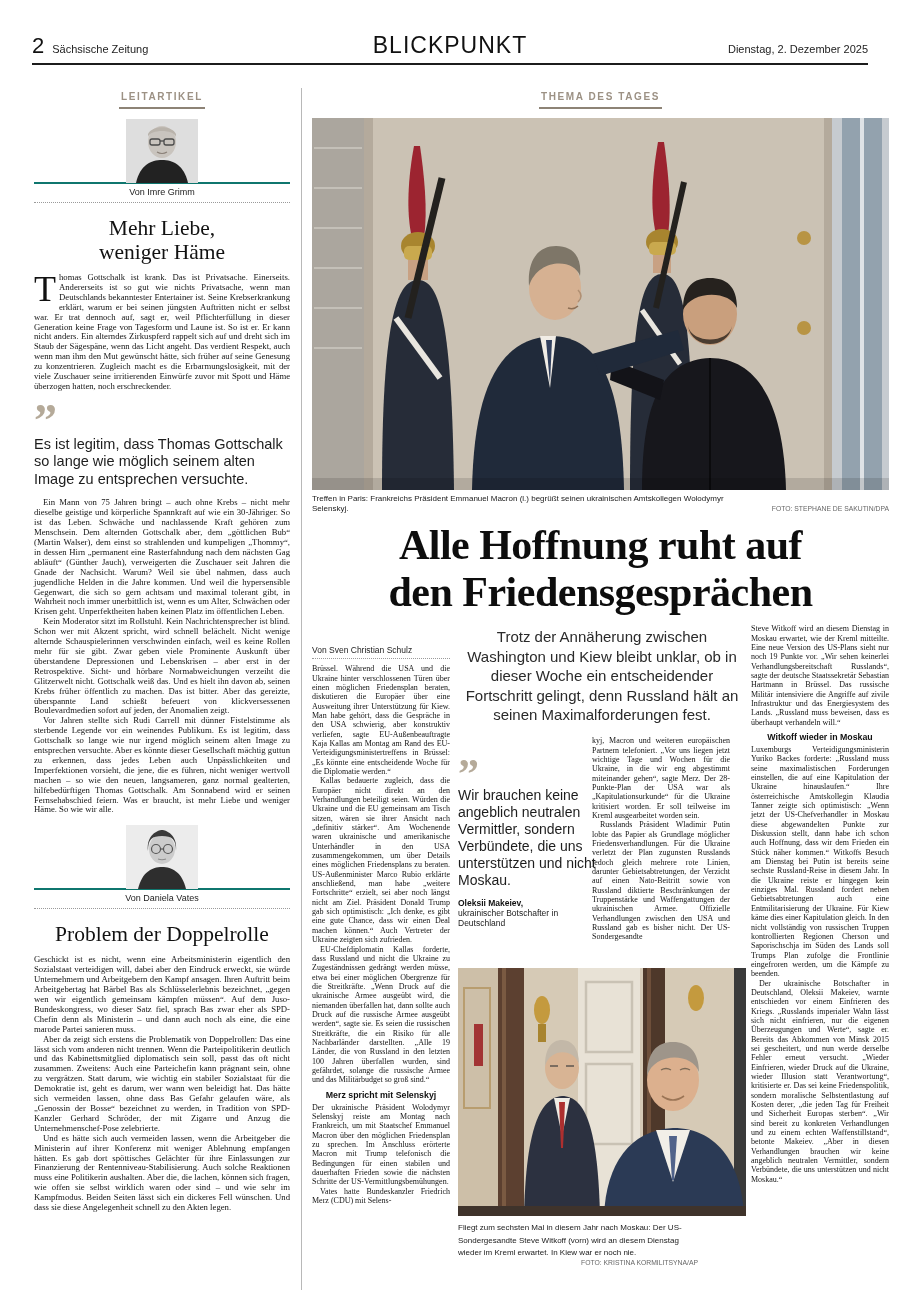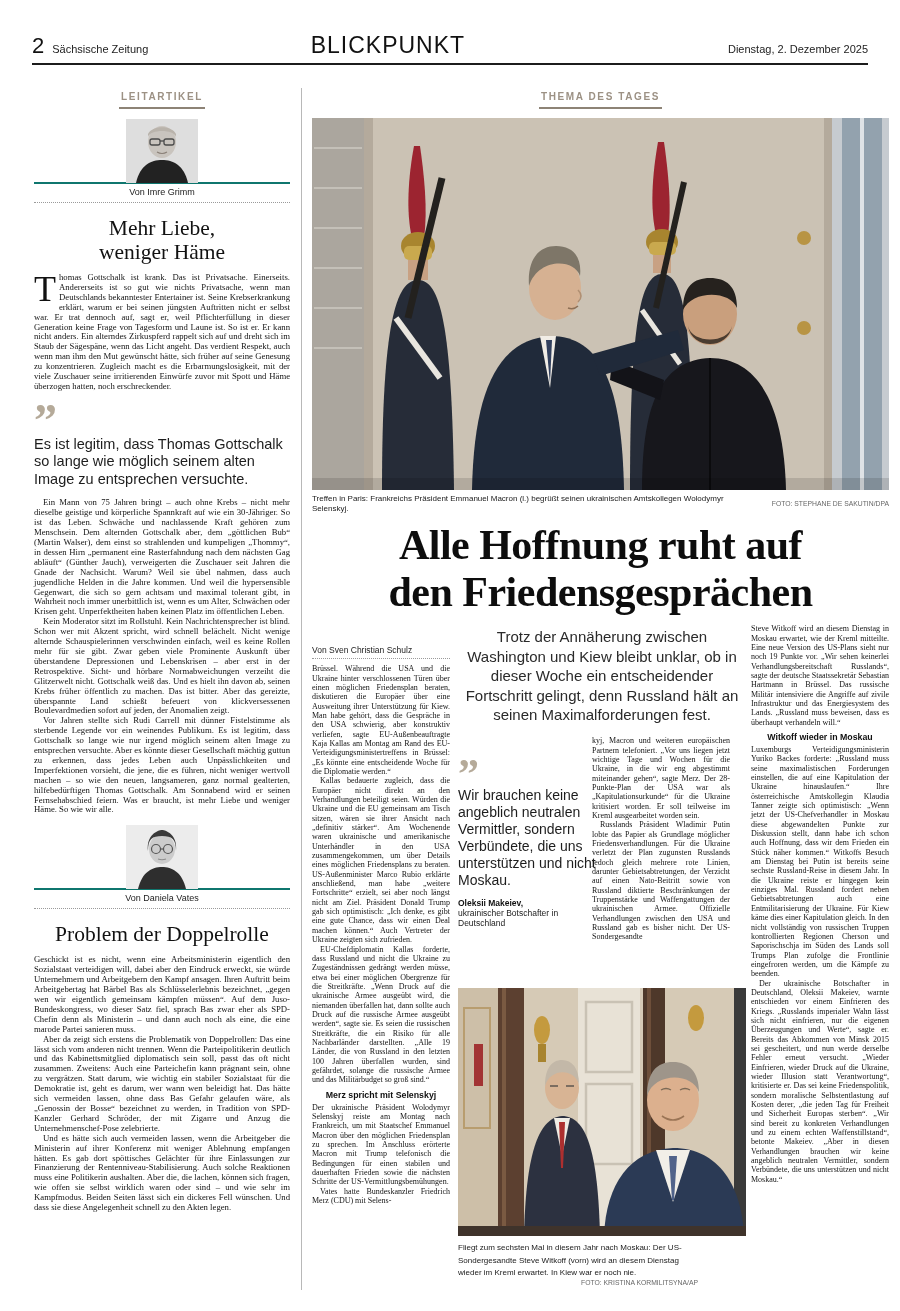--- a/index.html
+++ b/index.html
@@ -10,21 +10,21 @@
   }
   
   .masthead {
     position:absolute; left:32px; right:32px; top:34px;
     display:flex; align-items:flex-end; justify-content:space-between;
     border-bottom:2px solid #1c1c1c; padding-bottom:7px;
   }
   .mh-left { flex:1; display:flex; align-items:flex-end; gap:8px; }
   .pagenum { font:400 22px/20px "Liberation Sans", sans-serif; color:#111; }
   .papername { font:400 11px/13px "Liberation Sans", sans-serif; color:#222; }
-  .mh-center { flex:1; text-align:left; font:400 23px/22px "Liberation Sans", sans-serif; letter-spacing:1px; color:#111; }
+  .mh-center { flex:1; text-align:center; font:400 23px/22px "Liberation Sans", sans-serif; letter-spacing:1px; color:#111; }
   .mh-right { flex:1; text-align:right; font:400 11px/13px "Liberation Sans", sans-serif; color:#222; }
 
   
   .kicker { text-align:center; margin-top:2px; }
   .kicker span {
     display:inline-block; font:700 10px/12px "Liberation Sans", sans-serif;
     letter-spacing:1.6px; color:#9c9184; padding:0 2px 4px 2px;
     border-bottom:2px solid #8d8376;
   }
 
@@ -50,21 +50,21 @@
     float:left; font-size:36px; line-height:30px; padding:1px 3px 0 0; color:#111;
   }
   .pullquote { margin:14px 0 10px 0; }
   .pq-mark { display:block; font:700 46px/30px "Liberation Serif", serif; color:#b5aa99; height:30px; }
   .pq-text { font:400 14.5px/17.5px "Liberation Sans", sans-serif; color:#1d1d1d; }
   .kicker.k2 { margin:18px 0 0 0; }
 
   
   .thema { position:absolute; left:312px; top:84px; width:577px; }
   .mainphoto { margin-top:9px; line-height:0; }
-  .cap-row { display:flex; justify-content:space-between; align-items:center; margin-top:4px; }
+  .cap-row { display:flex; justify-content:space-between; align-items:flex-end; margin-top:4px; }
   .cap { font:400 8px/9.6px "Liberation Sans", sans-serif; color:#1a1a1a; }
   .credit { font:400 6.8px/9.6px "Liberation Sans", sans-serif; color:#666; white-space:nowrap; margin-left:12px; }
   h1.t-headline {
     font:700 42px/47px "Liberation Serif", serif; letter-spacing:-0.5px;
     text-align:center; color:#0d0d0d; margin:9px 0 2px 0;
   }
   .cols { position:relative; height:680px; margin-top:8px; overflow:hidden; }
   .t-col { position:absolute; width:138px; }
   .t-col p { font:400 8px/9.35px "Liberation Serif", serif; text-align:justify; color:#141414; }
   .t-col p.indent { text-indent:8px; }
@@ -79,21 +79,21 @@
   }
   .deck {
     position:absolute; left:146px; top:3px; width:288px;
     font:400 15px/19.5px "Liberation Sans", sans-serif; color:#2a2a2a; text-align:center;
   }
   .t-quote { position:absolute; left:146px; top:135px; width:140px; }
   .t-quote .pq-mark { font-size:42px; height:28px; }
   .t-quote .pq-text { font:400 14px/17px "Liberation Sans", sans-serif; }
   .pq-attr-name { display:block; margin-top:9px; font:700 8.5px/10px "Liberation Sans", sans-serif; color:#111; }
   .pq-attr-role { display:block; font:400 8.5px/10px "Liberation Sans", sans-serif; color:#222; }
-  .photo2 { position:absolute; left:146px; top:364px; width:240px; line-height:0; }
+  .photo2 { position:absolute; left:146px; top:344px; width:240px; line-height:0; }
   .photo2-cap { margin-top:4px; line-height:9.6px; }
   .photo2-cap .credit { float:right; margin-top:0; }
   .t-col3 { left:280px; top:112px; }
   .t-col4 { left:439px; top:0; }
 </style>
 </head>
 <body>
 
 <header class="masthead">
   <div class="mh-left">

